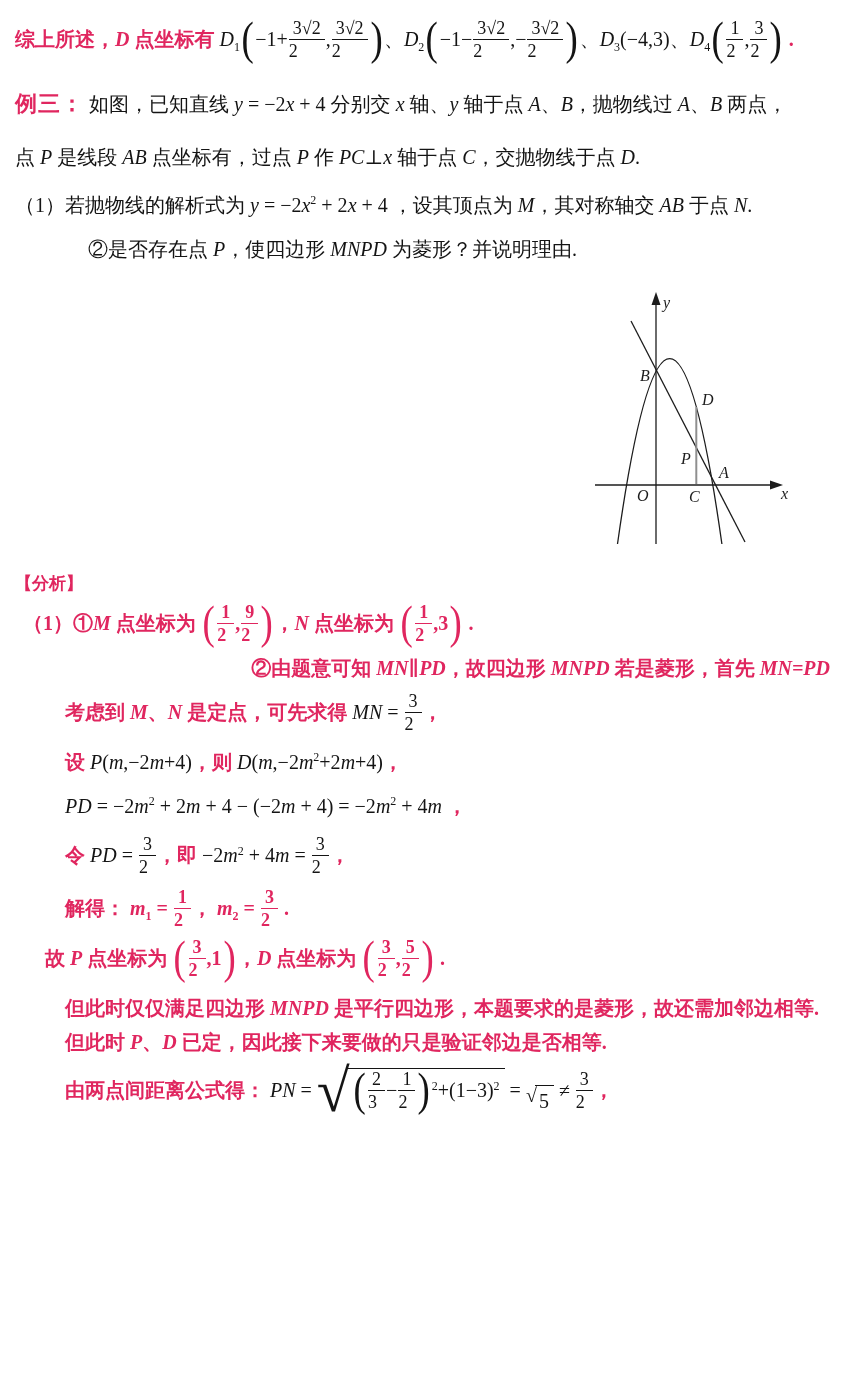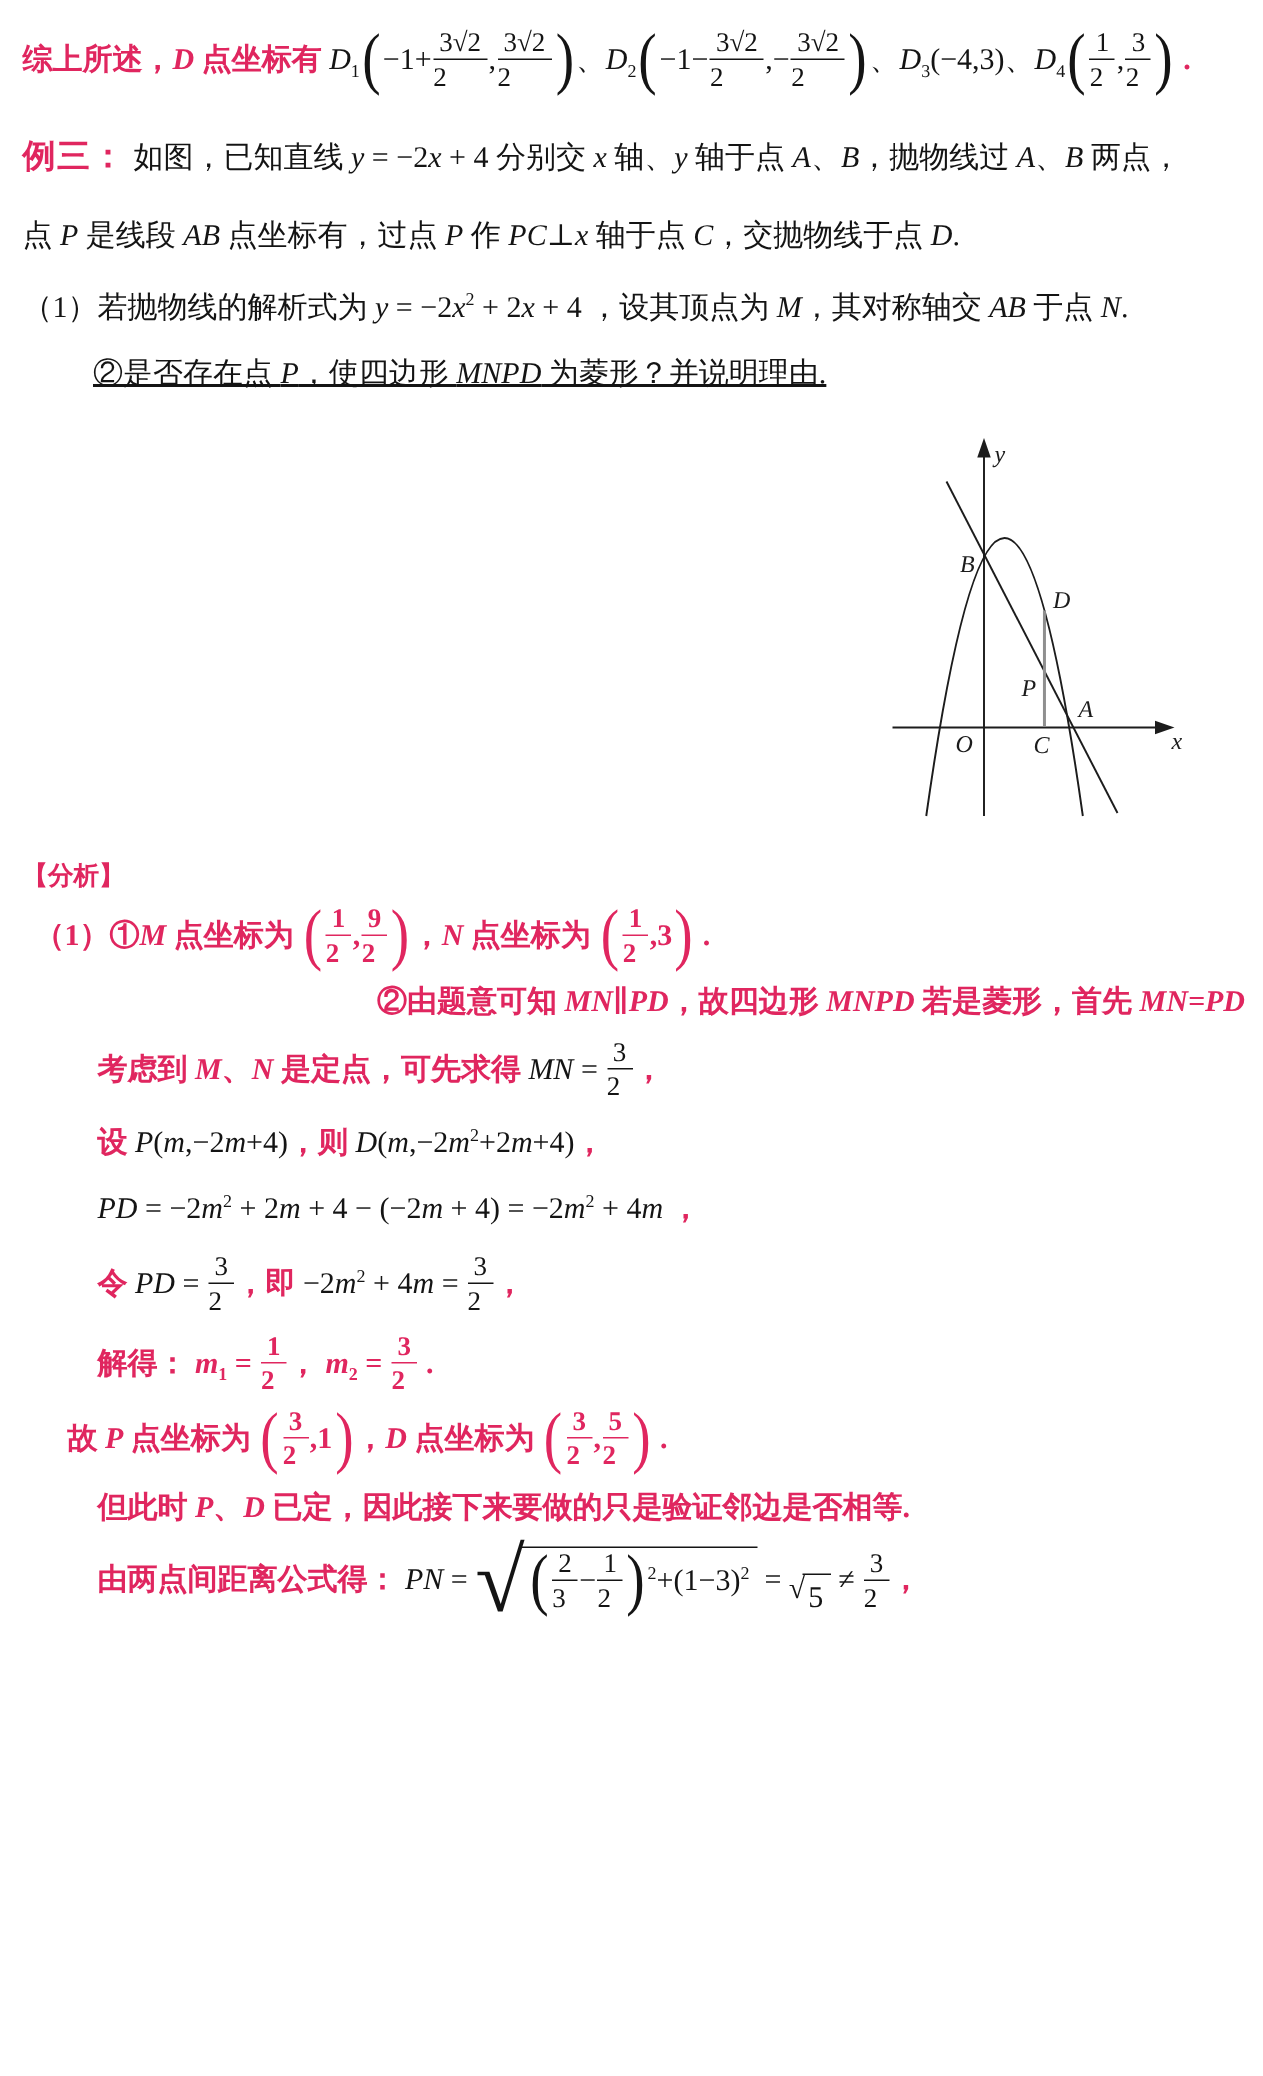--- a/index.html
+++ b/index.html
@@ -42,21 +42,21 @@
   .rad.tall .radsign { font-size:3.0em; line-height:0.80; transform:translateY(-1px); }
   .rad:not(.tall) { vertical-align:-0.25em; }
   .rad:not(.tall) .radbody { padding-top:0; }
 
   
   #l-summary { margin:4px 0 24px; }
   #l-ex3a { margin-bottom:21px; }
   #l-ex3b { margin-bottom:17px; }
   #l-part1 { margin-bottom:13px; }
   #l-q1 { margin-left:47px; margin-bottom:7px; }
-  #l-q2 { margin-left:47px;text-decoration:underline; }
+  #l-q2 { margin-left:73px; }
   .figure-wrap { margin:24px 0 14px; display:flex; justify-content:flex-end; }
   #l-atitle { margin-bottom:6px; }
   #l-a1 { margin-left:8px; margin-bottom:6px; }
   #l-a2 { margin-left:50px; margin-bottom:9px;text-align:right; }
   #l-a3 { margin-left:50px; margin-bottom:11px; }
   #l-a4 { margin-left:50px; margin-bottom:13px; }
   #l-a5 { margin-left:50px; margin-bottom:14px; }
   #l-a6 { margin-left:50px; margin-bottom:9px; }
   #l-a7 { margin-left:50px; margin-bottom:7px; }
   #l-a8 { margin-left:30px; margin-bottom:8px; }
@@ -112,20 +112,21 @@
   <div class="line pink title" id="l-atitle"><span>【分析】</span></div>
 
   <div class="line pink" id="l-a1"><span>（1）①</span><span class="v">M</span><span> 点坐标为 </span><span class="bp">(</span><span class="fr"><span class="fn">1</span><span class="fd">2</span></span><span>,</span><span class="fr"><span class="fn">9</span><span class="fd">2</span></span><span class="bp">)</span><span>，</span><span class="v">N</span><span> 点坐标为 </span><span class="bp">(</span><span class="fr"><span class="fn">1</span><span class="fd">2</span></span><span>,3</span><span class="bp">)</span><span> .</span></div>
   <div class="line pink" id="l-a2"><span>②由题意可知 </span><span class="v">MN</span><span>∥</span><span class="v">PD</span><span>，故四边形 </span><span class="v">MNPD</span><span> 若是菱形，首先 </span><span class="v">MN=PD</span></div>
   <div class="line pink" id="l-a3"><span>考虑到 </span><span class="v">M</span><span>、</span><span class="v">N</span><span> 是定点，可先求得 </span><span class="v blk">MN</span><span class="blk"> = </span><span class="fr blk"><span class="fn">3</span><span class="fd">2</span></span><span>，</span></div>
   <div class="line pink" id="l-a4"><span>设 </span><span class="v blk">P</span><span class="blk">(</span><span class="v blk">m</span><span class="blk">,−2</span><span class="v blk">m</span><span class="blk">+4</span><span class="blk">)</span><span>，</span><span>则 </span><span class="v blk">D</span><span class="blk">(</span><span class="v blk">m</span><span class="blk">,−2</span><span class="v blk">m</span><sup class="blk">2</sup><span class="blk">+2</span><span class="v blk">m</span><span class="blk">+4</span><span class="blk">)</span><span>，</span></div>
   <div class="line" id="l-a5"><span class="v">PD</span><span> = −2</span><span class="v">m</span><sup>2</sup><span> + 2</span><span class="v">m</span><span> + 4 − (−2</span><span class="v">m</span><span> + 4) = −2</span><span class="v">m</span><sup>2</sup><span> + 4</span><span class="v">m</span><span> </span><span class="pk b">，</span></div>
   <div class="line pink" id="l-a6"><span>令 </span><span class="v blk">PD</span><span class="blk"> = </span><span class="fr blk"><span class="fn">3</span><span class="fd">2</span></span><span>，</span><span>即 </span><span class="blk">−2</span><span class="v blk">m</span><sup class="blk">2</sup><span class="blk"> + 4</span><span class="v blk">m</span><span class="blk"> = </span><span class="fr blk"><span class="fn">3</span><span class="fd">2</span></span><span>，</span></div>
   <div class="line pink" id="l-a7"><span>解得： </span><span class="v">m</span><sub>1</sub><span> = </span><span class="fr"><span class="fn">1</span><span class="fd">2</span></span><span>， </span><span class="v">m</span><sub>2</sub><span> = </span><span class="fr"><span class="fn">3</span><span class="fd">2</span></span><span> .</span></div>
   <div class="line pink" id="l-a8"><span>故 </span><span class="v">P</span><span> 点坐标为 </span><span class="bp">(</span><span class="fr"><span class="fn">3</span><span class="fd">2</span></span><span>,1</span><span class="bp">)</span><span>，</span><span class="v">D</span><span> 点坐标为 </span><span class="bp">(</span><span class="fr"><span class="fn">3</span><span class="fd">2</span></span><span>,</span><span class="fr"><span class="fn">5</span><span class="fd">2</span></span><span class="bp">)</span><span> .</span></div>
+  <div class="line pink" id="l-a9"><span>但此时仅仅满足四边形 </span><span class="v">MNPD</span><span> 是平行四边形，本题要求的是菱形，故还需加邻边相等.</span></div>
   <div class="line pink" id="l-a10"><span>但此时 </span><span class="v">P</span><span>、</span><span class="v">D</span><span> 已定，因此接下来要做的只是验证邻边是否相等.</span></div>
   <div class="line pink" id="l-a11"><span>由两点间距离公式得： </span><span class="v blk">PN</span><span class="blk"> = </span><span class="rad blk tall">
         <span class="radsign">√</span>
         <span class="radbody"><span class="bp">(</span><span class="fr"><span class="fn">2</span><span class="fd">3</span></span><span>−</span><span class="fr"><span class="fn">1</span><span class="fd">2</span></span><span class="bp">)</span><sup>2</sup><span>+(1−3)</span><sup>2</sup></span>
       </span><span class="blk"> = </span><span class="rad blk">
         <span class="radsign">√</span>
         <span class="radbody"><span>5</span></span>
       </span><span class="blk"> ≠ </span><span class="fr blk"><span class="fn">3</span><span class="fd">2</span></span><span>，</span></div>
 
 </div>

